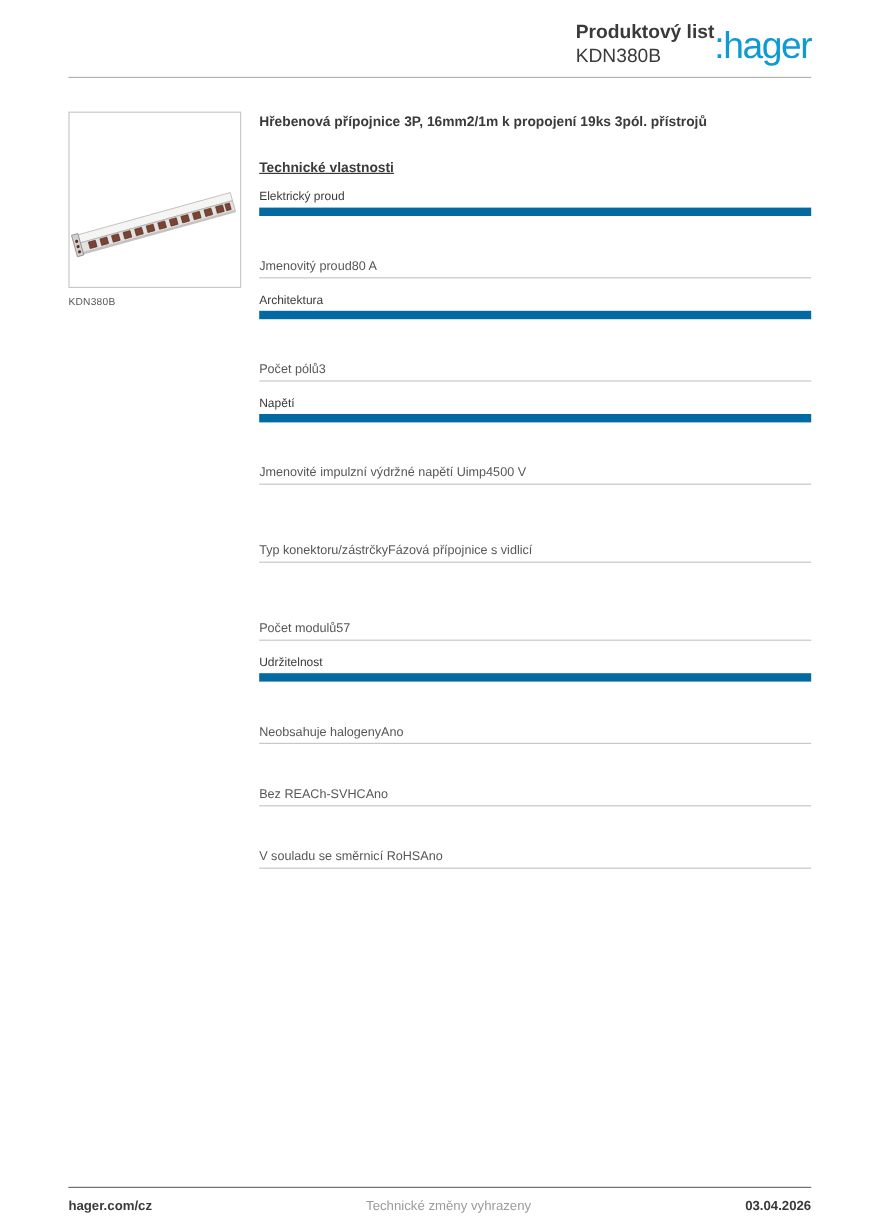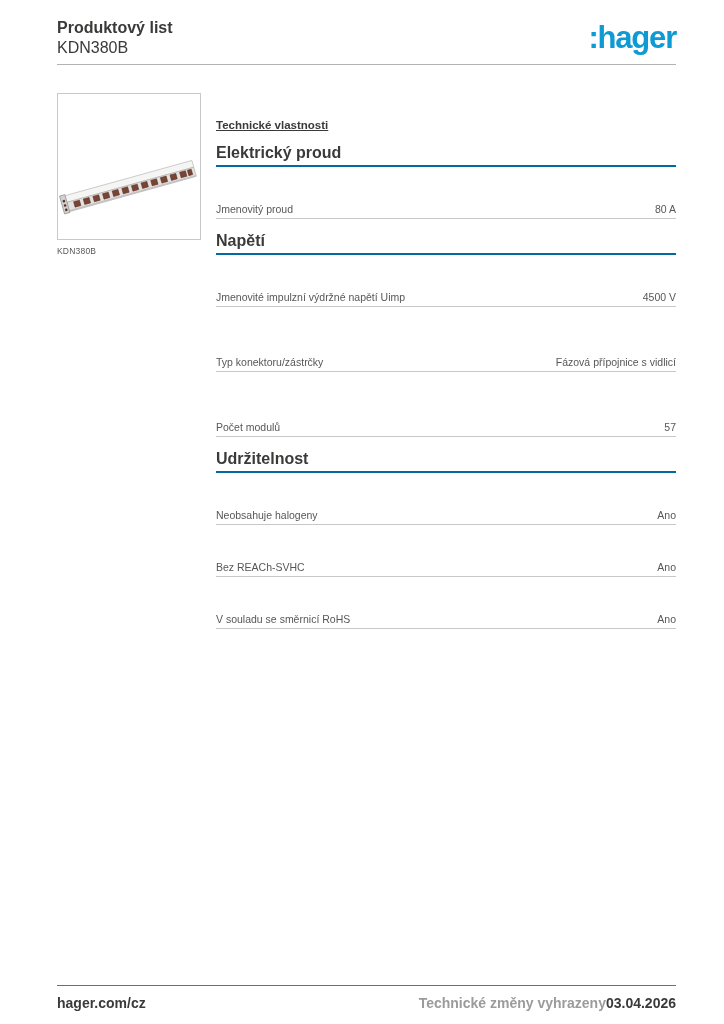--- a/index.html
+++ b/index.html
@@ -7,25 +7,25 @@
   body {
     width: 724px; height: 1024px;
     position: relative;
     font-family: "Liberation Sans", sans-serif;
     color: #3a3a39;
     overflow: hidden;
   }
   .page { position: absolute; inset: 0; padding: 18px 48px 0 57px; }
 
   
-  .header { display: flex; justify-content: space-between; align-items: flex-start; gap: 32px; }
+  .header { display: flex; justify-content: flex-end; align-items: flex-start; }
   .doc-title { font-size: 16px; font-weight: bold; line-height: 1.22; color: #3a3a39; }
   .doc-subtitle { font-size: 16px; font-weight: normal; line-height: 1.22; color: #3a3a39; }
   .logo {
-    font-size: 31px; font-weight: bold; letter-spacing: -1.2px;
+    font-size: 31px; font-weight: normal; letter-spacing: -1.2px;
     margin-top: 4px; line-height: 1;
   }
   .header-rule { border: none; border-top: 1px solid #b2b2b2; margin-top: 7px; }
 
   
   .content { display: flex; margin-top: 28px; }
   .product-col { width: 144px; flex: 0 0 144px; }
   .product-image-box {
     width: 144px; height: 147px;
     border: 1px solid #c9c9c9;
@@ -33,43 +33,43 @@
     overflow: hidden;
   }
   .product-image-caption { font-size: 8.5px; color: #575756; margin-top: 6px; letter-spacing: 0.2px; }
 
   .specs-col { flex: 1; margin-left: 15px; padding-top: 2px; }
   .product-title { font-size: 11.5px; font-weight: bold; color: #3a3a39; line-height: 1.3; }
   .specs-heading { font-size: 11.5px; font-weight: bold; color: #3a3a39; margin-top: 24px; text-decoration: underline; }
 
   .spec-section { margin-top: 13px; }
   .spec-section-title {
-    font-size: 16px; font-weight: bold; color: #3a3a39;
+    font-size: 10px; font-weight: normal; color: #3a3a39;
     padding-bottom: 3px;
-    border-bottom: 2px solid #0369a1;
+    border-bottom: 7px solid #0369a1;
   }
   .spec-row {
-    display: flex; justify-content: space-between; align-items: baseline;
+    display: flex; align-items: baseline;
     font-size: 10.5px; color: #575756;
     padding: 4px 0 3px 0;
     border-bottom: 1px solid #c8c8c8;
   }
   .spec-row .label { text-align: left; }
   .spec-row .value { text-align: right; white-space: nowrap; margin-top: 32px; }
 
   
   .footer {
     position: absolute; left: 57px; right: 48px; bottom: 13px;
     border-top: 1px solid #6f6f6e;
     padding-top: 9px;
     display: flex; align-items: baseline;
-    font-size: 14px;
+    font-size: 11px;
   }
   .footer-site { font-weight: bold; color: #3a3a39; text-decoration: none; }
-  .footer-notice { flex: 1; text-align: right; color: #9b9b9a; font-weight: bold; }
+  .footer-notice { flex: 1; text-align: center; color: #9b9b9a; }
   .footer-date { font-weight: bold; color: #3a3a39; }
 </style>
 </head>
 <body>
 
 <div class="page">
 
   <div class="header">
     <div>
       <div class="doc-title">Produktový list</div>
@@ -113,31 +113,40 @@
             <circle cx="4.8" cy="89" r="1.3" fill="#5a2e20"></circle>
             <circle cx="4.8" cy="93.5" r="1.3" fill="#5a2e20"></circle>
             <circle cx="4.8" cy="98" r="1.3" fill="#5a2e20"></circle>
           </g>
         </svg>
       </div>
       <div class="product-image-caption">KDN380B</div>
     </div>
 
     <div class="specs-col">
+      <div class="product-title">Hřebenová přípojnice 3P, 16mm2/1m k propojení 19ks 3pól. přístrojů</div>
       <div class="specs-heading">Technické vlastnosti</div>
       <div id="sections">
   <div class="spec-section">
     <div class="spec-section-title">Elektrický proud</div>
 
   <div class="spec-row">
     <span class="label">Jmenovitý proud</span>
     <span class="value">80 A</span>
   </div>
 </div>
 
+  <div class="spec-section">
+    <div class="spec-section-title">Architektura</div>
+
+  <div class="spec-row">
+    <span class="label">Počet pólů</span>
+    <span class="value">3</span>
+  </div>
+</div>
 
 
   <div class="spec-section">
     <div class="spec-section-title">Napětí</div>
 
   <div class="spec-row">
     <span class="label">Jmenovité impulzní výdržné napětí Uimp</span>
     <span class="value">4500 V</span>
   </div>
 

